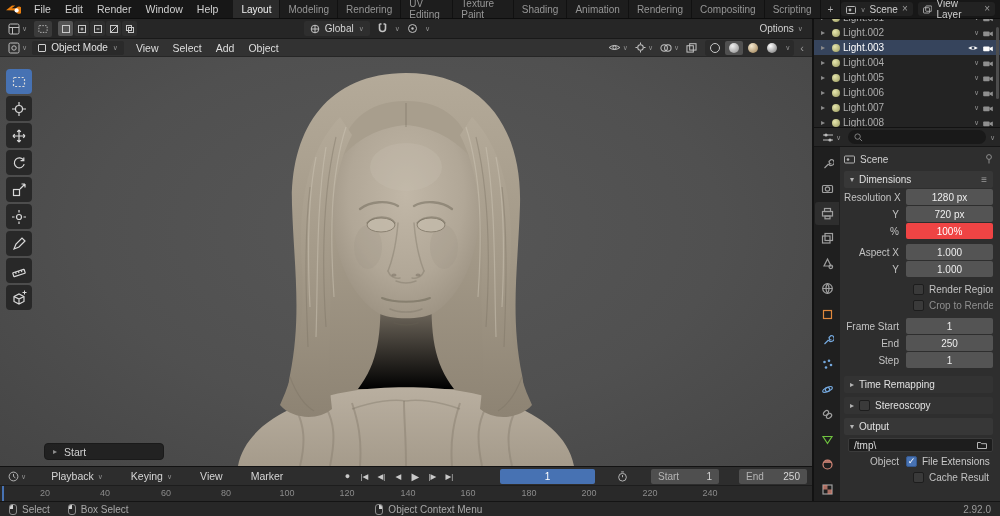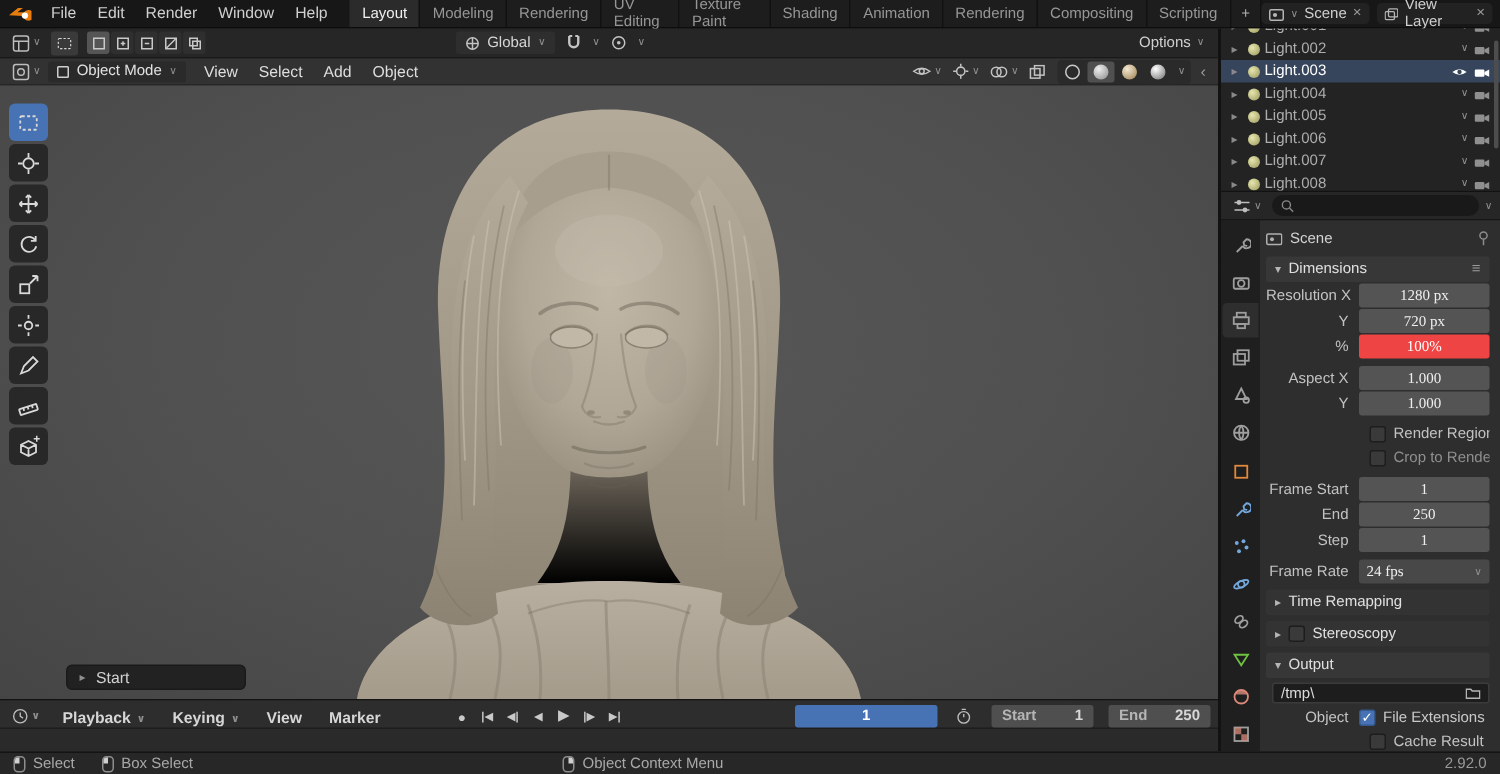--- a/index.html
+++ b/index.html
@@ -82,34 +82,34 @@
   .tabcol{width:26px;background:#1f1f1f;display:flex;flex-direction:column;align-items:center;padding-top:5px;gap:2px;}
   .ptab{width:24px;height:24px;display:flex;align-items:center;justify-content:center;border-radius:3px 0 0 3px;}
   .ptab.active{background:#2e2e2e;}
   .ptab svg{stroke:#9e9e9e;fill:none;stroke-width:1.2;}
   .pcontent{flex:1;background:#2e2e2e;padding:4px 7px 0 4px;overflow:hidden;font-size:10px;position:relative;}
   .crumb{display:flex;align-items:center;gap:5px;height:16px;color:#d2d2d2;}
   .panelhead{display:flex;align-items:center;gap:5px;height:17px;background:#373737;border-radius:2px;margin-top:4px;padding:0 6px;color:#e0e0e0;}
   .panelhead .caret{font-size:8px;color:#b5b5b5;}
   .prow{display:flex;align-items:center;height:16px;margin-top:1px;}
   .plabel{width:62px;text-align:right;padding-right:7px;color:#c2c2c2;white-space:nowrap;overflow:hidden;}
-  .pfield{flex:1;height:16px;background:#545454;border-radius:2px;display:flex;align-items:center;justify-content:center;color:#eeeeee;font-family:Liberation Serif, serif;}
+  .pfield{flex:1;height:16px;background:#545454;border-radius:2px;display:flex;align-items:center;justify-content:center;color:#eeeeee;}
   .pfield.slider{background:#ef4444;color:#fff;}
   .pfield.drop{justify-content:flex-start;padding:0 5px;gap:4px;background:#484848;}
   .pfield.drop .chev{margin-left:auto;}
   .gap4{height:4px;}
   .cbrow{display:flex;align-items:center;gap:5px;height:15px;margin-top:1px;padding-left:69px;color:#c2c2c2;white-space:nowrap;overflow:hidden;}
   .cb{width:11px;height:11px;background:#3a3a3a;border:1px solid #1d1d1d;border-radius:2px;display:flex;align-items:center;justify-content:center;font-size:9px;color:#fff;flex:none;}
   .cb.checked{background:#4772b3;border-color:#35598f;}
   .dim{color:#8f8f8f;}
   .pathfield{height:14px;margin:3px 0 0 4px;background:#1d1d1d;border:1px solid #3b3b3b;border-radius:2px;display:flex;align-items:center;gap:4px;padding:0 5px;color:#dcdcdc;}
 
   
   .timeline{position:absolute;left:0;top:466px;width:812px;height:35px;background:#2a2a2a;border-top:1px solid #131313;}
-  .tlheader{height:19px;background:#2d2d2d;border-bottom:1px solid #1d1d1d;display:flex;align-items:flex-end;padding:0 5px;gap:6px;font-weight:bold;}
+  .tlheader{height:19px;background:#2d2d2d;border-bottom:1px solid #1d1d1d;display:flex;align-items:center;padding:0 5px;gap:16px;}
   .tlmenu{padding:0 6px;font-size:10.5px;color:#d6d6d6;display:flex;align-items:center;gap:4px;}
   .transport{display:flex;align-items:center;gap:1px;margin-left:34px;}
   .tbtn{min-width:16px;height:15px;display:flex;align-items:center;justify-content:center;font-size:7.5px;color:#c9c9c9;border-radius:2px;}
   .framefield{width:95px;height:15px;background:#4772b3;border-radius:2px;color:#fff;display:flex;align-items:center;justify-content:center;margin-left:auto;font-size:10px;}
   .rangefield{width:68px;height:15px;background:#4f4f4f;border-radius:2px;display:flex;align-items:center;justify-content:space-between;padding:0 7px;font-size:10px;color:#d6d6d6;margin-left:4px;}
   .rangefield .lab{color:#b5b5b5;}
   .tlruler{position:relative;height:15px;background:#292929;overflow:hidden;}
   .rnum{position:absolute;top:2px;transform:translateX(-50%);font-size:9px;color:#8b8b8b;}
   .playhead{position:absolute;left:2px;top:0;width:2px;height:15px;background:#4772b3;}
 
@@ -763,27 +763,20 @@
         </div>
         <div class="prow">
           <div class="plabel">End</div>
           <div class="pfield">250</div>
         </div>
         <div class="prow">
           <div class="plabel">Step</div>
           <div class="pfield">1</div>
         </div>
         <div class="gap4"></div>
-        <div class="prow">
-          <div class="plabel">Frame Rate</div>
-          <div class="pfield drop">
-            <span>24 fps</span>
-            <span class="chev">∨</span>
-          </div>
-        </div>
 
         <div class="panelhead" style="background:#333;">
           <span class="caret">▸</span>
           <span>Time Remapping</span>
         </div>
         <div class="panelhead" style="background:#333;">
           <span class="caret">▸</span>
           <span class="cb"></span>
           <span>Stereoscopy</span>
         </div>
@@ -860,20 +853,35 @@
       <div class="rangefield">
         <span class="lab">Start</span>
         <span>1</span>
       </div>
       <div class="rangefield">
         <span class="lab">End</span>
         <span>250</span>
       </div>
     </div>
 
+    <div class="tlruler">
+      <div class="playhead"></div>
+      <span class="rnum" style="left:45px;">20</span>
+      <span class="rnum" style="left:105px;">40</span>
+      <span class="rnum" style="left:166px;">60</span>
+      <span class="rnum" style="left:226px;">80</span>
+      <span class="rnum" style="left:287px;">100</span>
+      <span class="rnum" style="left:347px;">120</span>
+      <span class="rnum" style="left:408px;">140</span>
+      <span class="rnum" style="left:468px;">160</span>
+      <span class="rnum" style="left:529px;">180</span>
+      <span class="rnum" style="left:589px;">200</span>
+      <span class="rnum" style="left:650px;">220</span>
+      <span class="rnum" style="left:710px;">240</span>
+    </div>
   </div>
 
   <div class="statusbar">
     <div class="hint">
       <span class="mouse m-left">
           <i></i>
         </span>
       <span>Select</span>
     </div>
     <div class="hint" style="margin-left:18px;">

